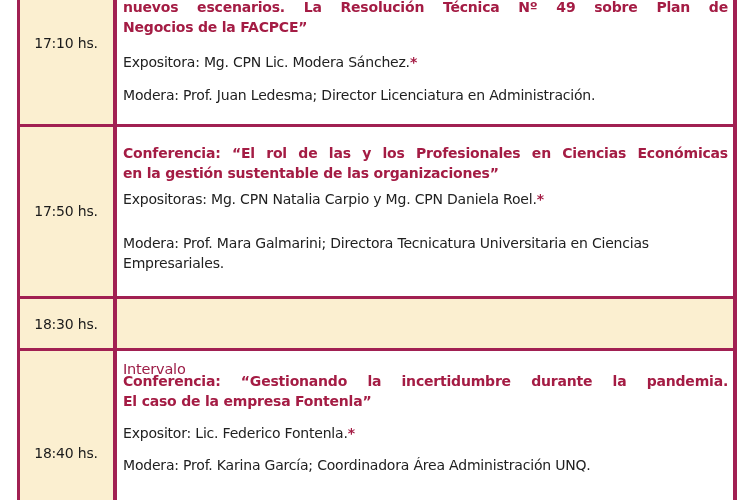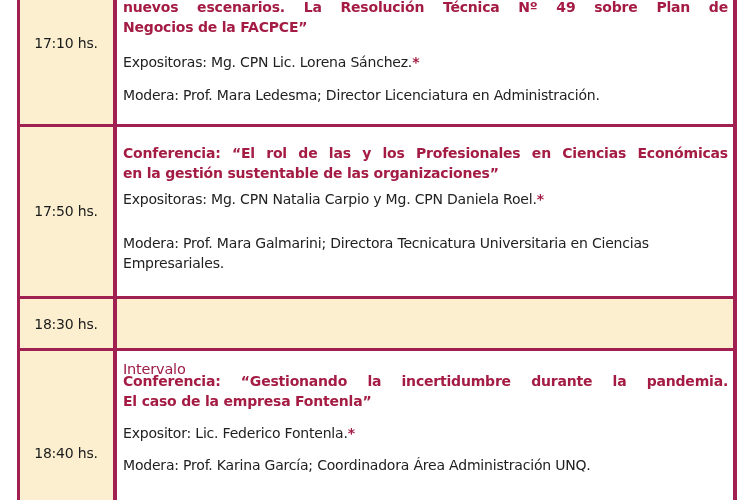--- a/index.html
+++ b/index.html
@@ -62,22 +62,22 @@
   <div class="abs bh bh-3"></div>
 
   <div class="abs time time-1">17:10 hs.</div>
   <div class="abs time time-2">17:50 hs.</div>
   <div class="abs time time-3">18:30 hs.</div>
   <div class="abs time time-4">18:40 hs.</div>
 
   <div class="abs rowbox row-1">
     <div class="line title just">nuevos escenarios. La Resolución Técnica Nº 49 sobre Plan de</div>
     <div class="line title l20">Negocios de la FACPCE”</div>
-    <div class="line body-text l55"><span>Expositoras: Mg. CPN Lic. Lorena Sánchez.</span><span class="ast">*</span></div>
-    <div class="line body-text l88">Modera: Prof. Mara Ledesma; Director Licenciatura en Administración.</div>
+    <div class="line body-text l55"><span>Expositora: Mg. CPN Lic. Modera Sánchez.</span><span class="ast">*</span></div>
+    <div class="line body-text l88">Modera: Prof. Juan Ledesma; Director Licenciatura en Administración.</div>
   </div>
 
   <div class="abs rowbox row-2">
     <div class="line title just">Conferencia: “El rol de las y los Profesionales en Ciencias Económicas</div>
     <div class="line title l20">en la gestión sustentable de las organizaciones”</div>
     <div class="line body-text l58"><span>Expositoras: Mg. CPN Natalia Carpio y Mg. CPN Daniela Roel.</span><span class="ast">*</span></div>
     <div class="line body-text l90">Modera: Prof. Mara Galmarini; Directora Tecnicatura Universitaria en Ciencias</div>
     <div class="line body-text l110">Empresariales.</div>
   </div>
 

